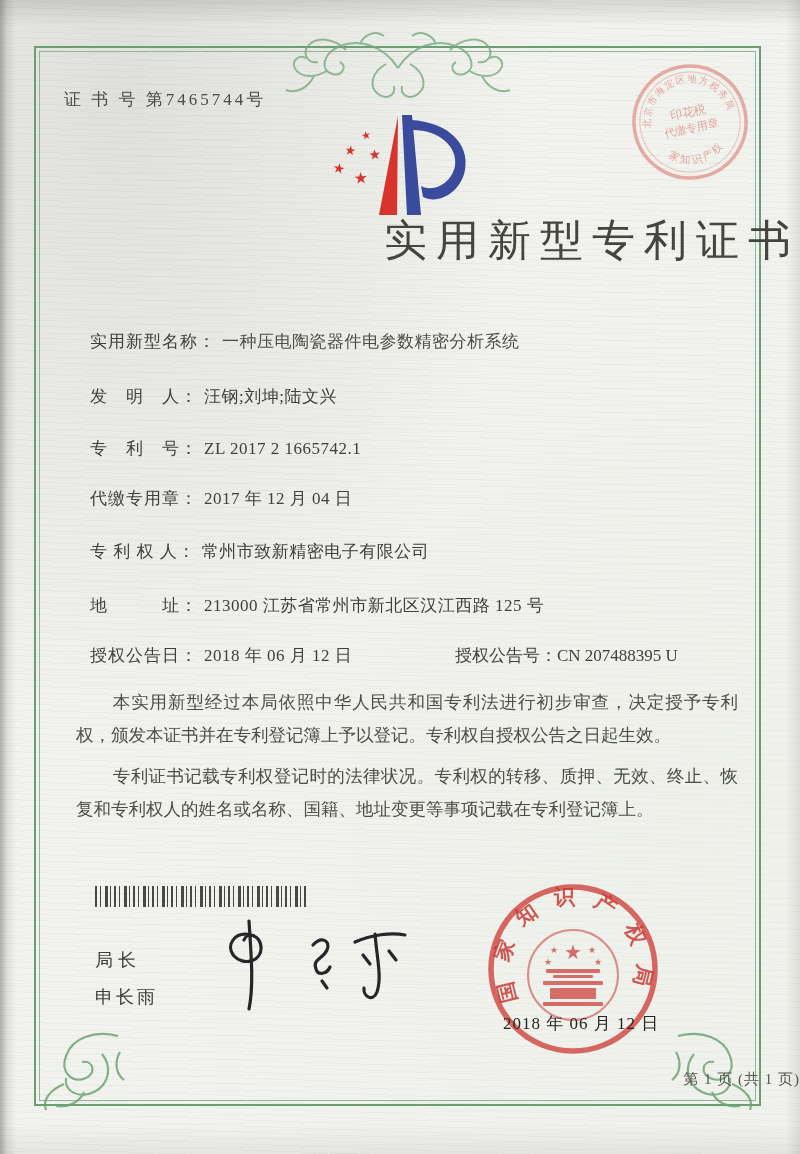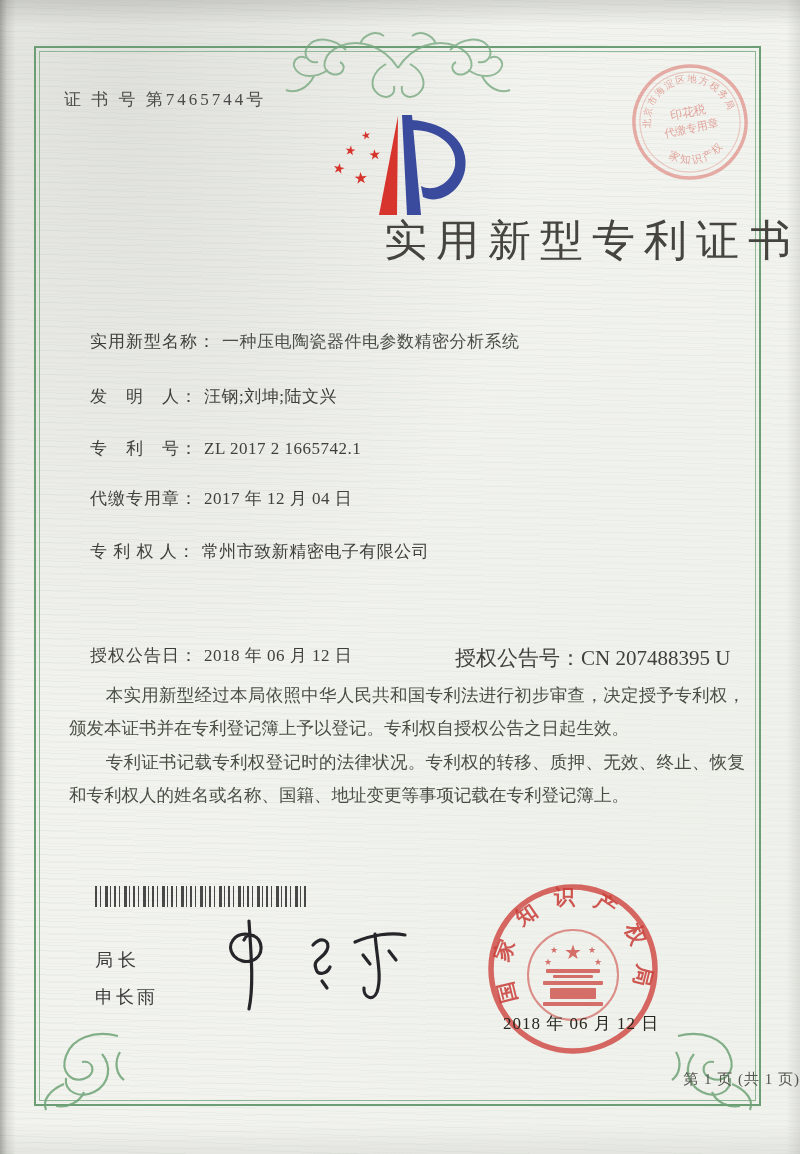--- a/index.html
+++ b/index.html
@@ -35,26 +35,26 @@
   .cert-no{
     position:absolute;left:64px;top:88px;font-size:17px;color:#4a4a48;letter-spacing:3px;
   }
   .title{
     position:absolute;left:0;right:0;top:212px;text-align:right;
     font-size:43px;color:#45443f;letter-spacing:9px;font-weight:500;
   }
   .field-row{position:absolute;left:90px;font-size:17px;color:#3f3f3c;white-space:nowrap;}
   .field-row .lab{letter-spacing:1px;}
   .field-row .val{margin-left:6px;letter-spacing:0.5px;}
-  .grant-no{position:absolute;left:455px;font-size:21px;color:#3f3f3c;white-space:nowrap;}
+  .grant-no{position:absolute;left:455px;font-size:17px;color:#3f3f3c;white-space:nowrap;}
   .paras{
     position:absolute;left:68px;top:678px;width:678px;
     font-size:17.5px;line-height:33px;color:#4b4e45;text-align:justify;
   }
-  .paras p{margin:1px;text-indent:2.1em;}
+  .paras p{margin:8px;text-indent:2.1em;}
   .barcode{
     position:absolute;left:95px;top:886px;width:212px;height:21px;opacity:.85;
     background:repeating-linear-gradient(90deg,
       #2a2a2a 0 2px, rgba(0,0,0,0) 2px 5px,
       #2a2a2a 5px 6px, rgba(0,0,0,0) 6px 10px,
       #2a2a2a 10px 13px, rgba(0,0,0,0) 13px 15px,
       #2a2a2a 15px 16px, rgba(0,0,0,0) 16px 19px);
   }
   .director-label{position:absolute;left:95px;top:948px;font-size:18px;color:#3c3c3a;letter-spacing:5px;}
   .director-name{position:absolute;left:95px;top:985px;font-size:18px;color:#3c3c3a;letter-spacing:3px;}
@@ -121,20 +121,23 @@
     <span class="lab">实用新型名称：</span><span class="val" style="color:#4c4f48;">一种压电陶瓷器件电参数精密分析系统</span>
   </div>
   <div class="field-row" style="top:437px;">
     <span class="lab">专　利　号：</span><span class="val">ZL 2017 2 1665742.1</span>
   </div>
   <div class="field-row" style="top:487px;">
     <span class="lab">代缴专用章：</span><span class="val">2017 年 12 月 04 日</span>
   </div>
   <div class="field-row" style="top:540px;">
     <span class="lab">专 利 权 人：</span><span class="val">常州市致新精密电子有限公司</span>
+  </div>
+  <div class="field-row" style="top:594px;">
+    <span class="lab">地　　　址：</span><span class="val">213000 江苏省常州市新北区汉江西路 125 号</span>
   </div>
   <div class="field-row" style="top:644px;">
     <span class="lab">授权公告日：</span><span class="val">2018 年 06 月 12 日</span>
   </div>
   <div class="grant-no" style="top:644px;">
     <span class="lab">授权公告号：</span><span class="val">CN 207488395 U</span>
   </div>
 
   <div class="paras">
     <p>本实用新型经过本局依照中华人民共和国专利法进行初步审查，决定授予专利权，颁发本证书并在专利登记簿上予以登记。专利权自授权公告之日起生效。</p>

